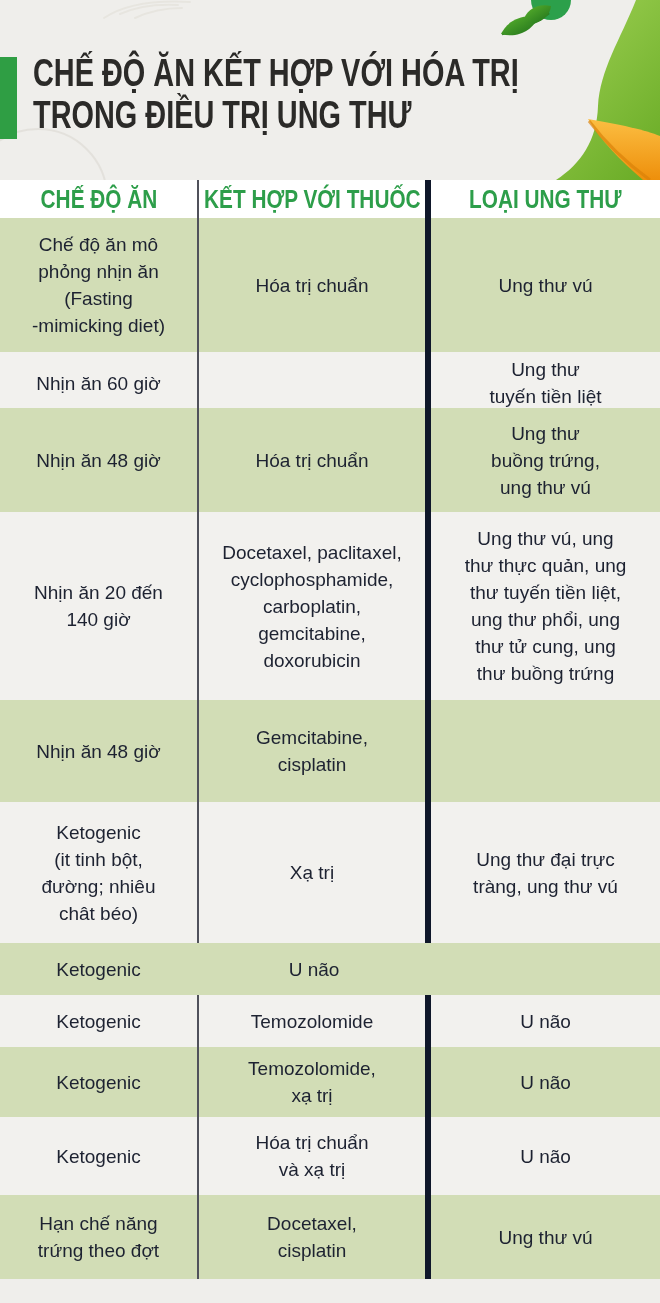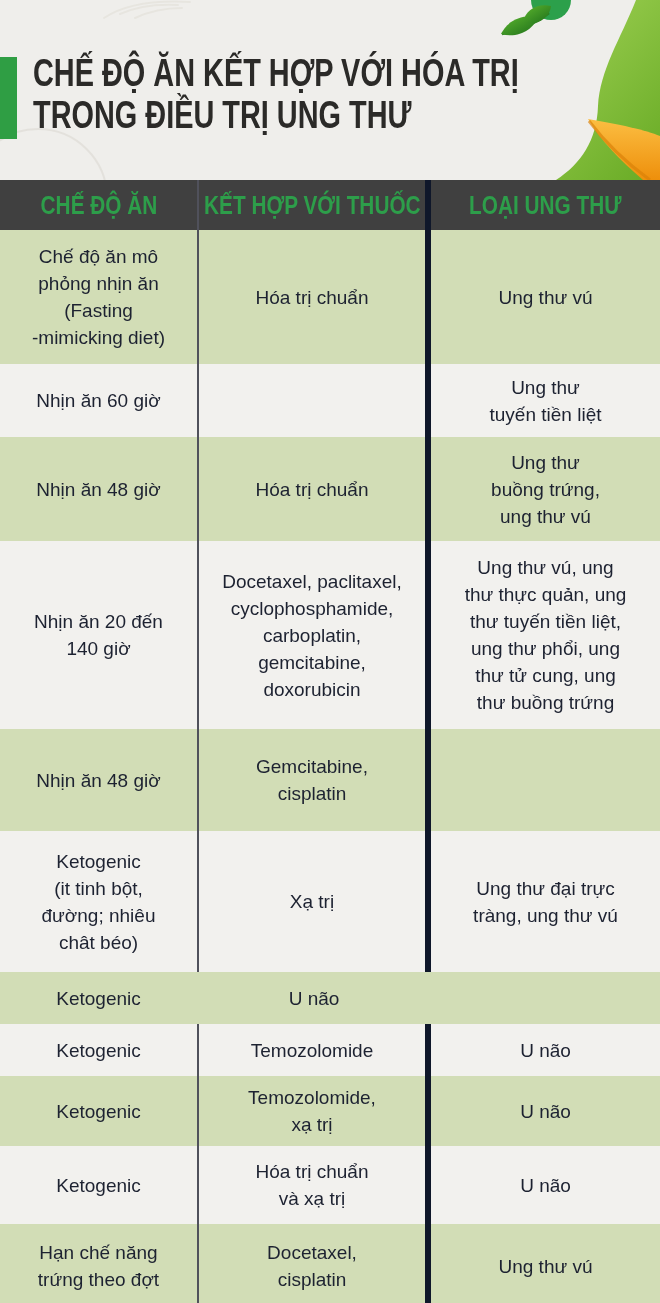--- a/index.html
+++ b/index.html
@@ -20,26 +20,26 @@
   
   .sketch{position:absolute;opacity:.65;}
   .sketch path{fill:none;stroke:#e3e1da;stroke-width:2;stroke-linecap:round;}
 
   
   .tbl{position:absolute;top:180px;left:0;width:660px;}
   .trow{display:grid;grid-template-columns:197px 234px 229px;}
   .cell{display:flex;align-items:center;justify-content:center;text-align:center;
       white-space:pre-line;font-size:19px;line-height:27px;padding:4px 0;box-sizing:border-box;}
   .cell.mid{border-left:2px solid #50515b;border-right:6px solid #0f172a;}
-  .thead{height:50px;background:#404040;}
+  .thead{height:38px;background:#ffffff;}
   .thead .cell{font-weight:bold;color:#2d9e4a;font-size:26px;padding:0;}
   .thead .cond{display:inline-block;transform:scaleX(.8);transform-origin:center;white-space:nowrap;}
   .row-green{background:#d2ddb6;}
   .row-white{background:#f2f1ee;}
-  .h1{height:134px}.h2{height:73px}.h3{height:104px}.h4{height:188px}
+  .h1{height:134px}.h2{height:56px}.h3{height:104px}.h4{height:188px}
   .h5{height:102px}.h6{height:141px}.h7{height:52px}.h8{height:52px}
   .h9{height:70px}.h10{height:78px}.h11{height:84px}
 </style>
 </head>
 <body>
 
 <div class="page">
 
   <div class="hero">
     <svg class="hero-decor" width="660" height="180" viewBox="0 0 660 180">

